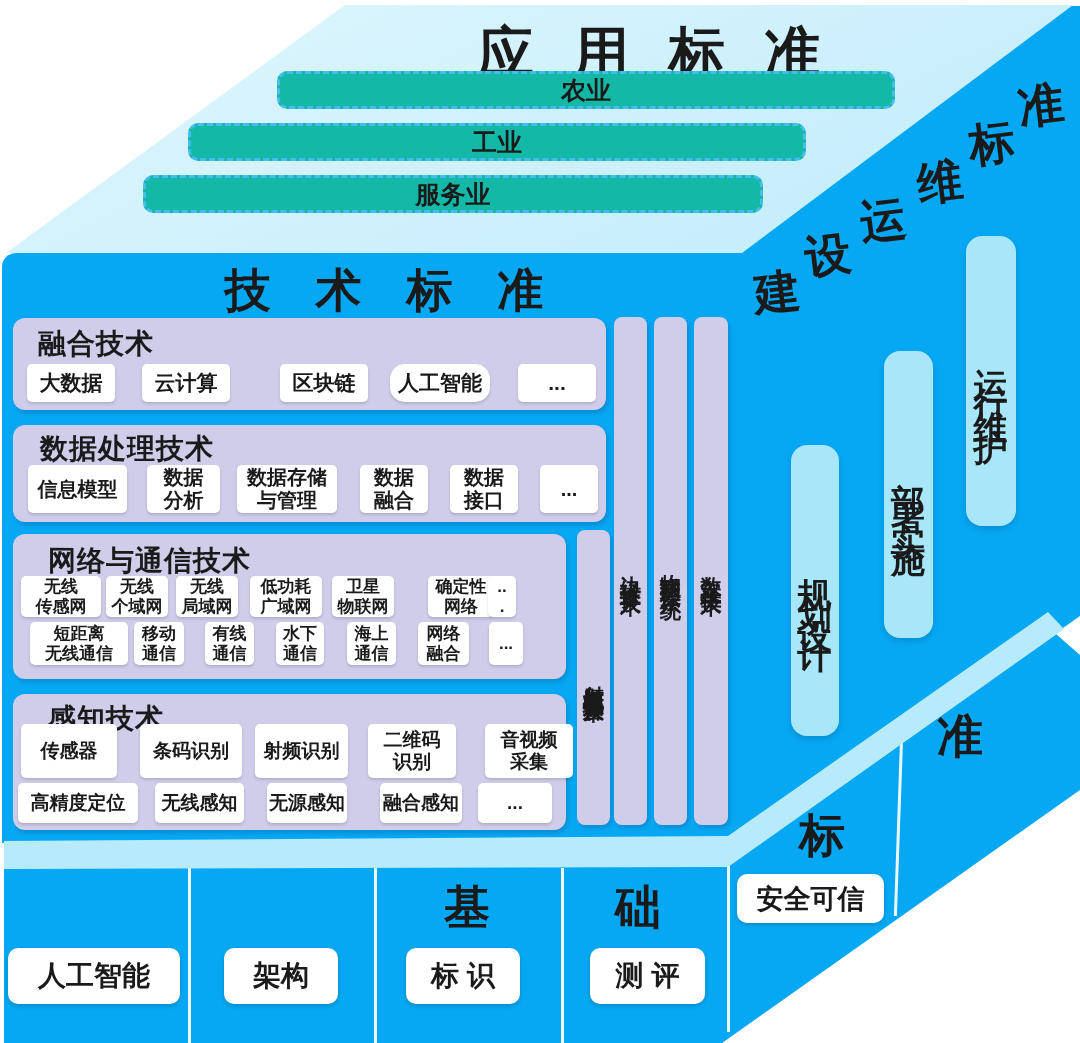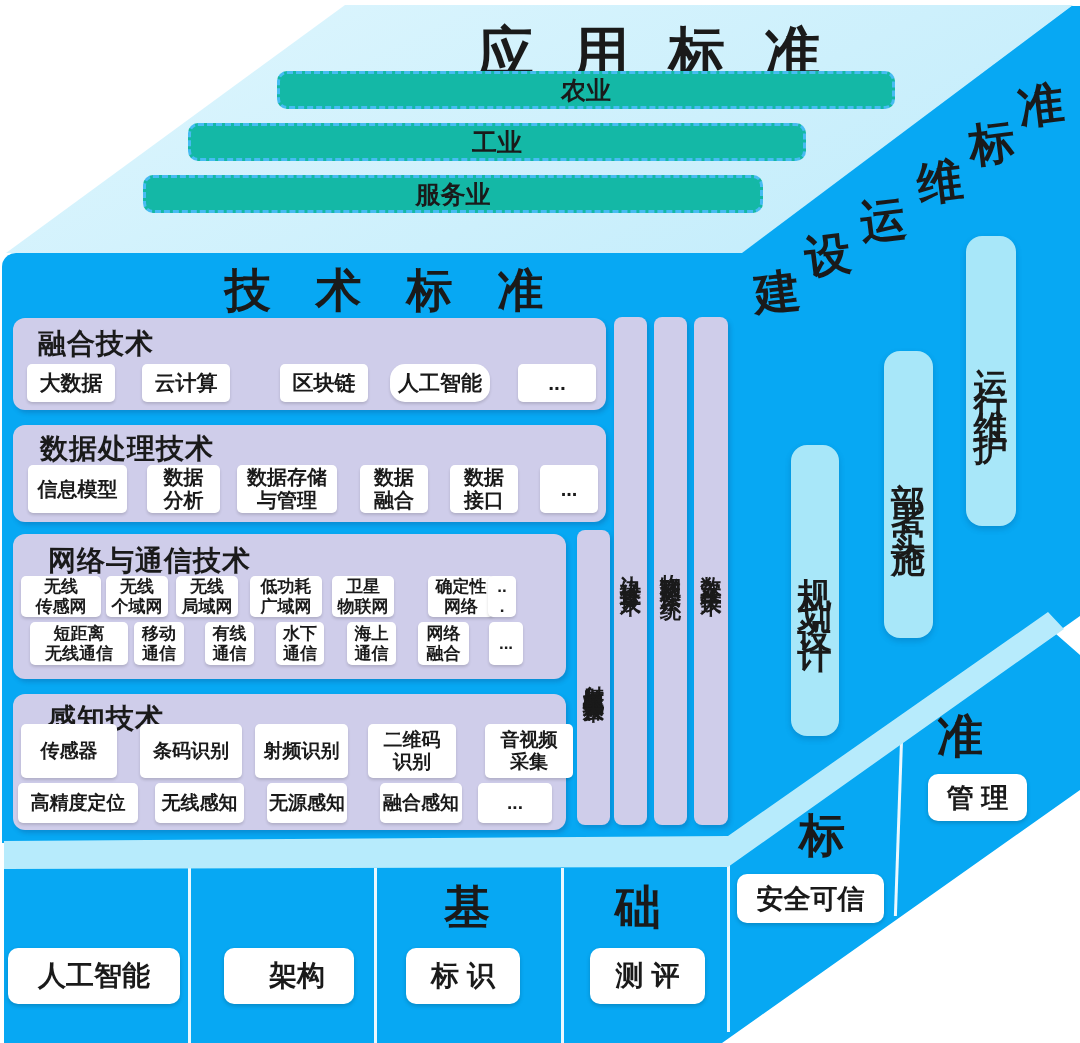--- a/index.html
+++ b/index.html
@@ -142,26 +142,25 @@
     </div>
 
   <div class="layer" id="bottom-layer">
     <div class="bg" id="bottom-bg"></div>
   <div class="sep" style="left: 188px; top: 868px; height: 175px;"></div>
       <div class="sep" style="left: 374px; top: 868px; height: 175px;"></div>
       <div class="sep" style="left: 561px; top: 868px; height: 175px;"></div>
       <div class="sep" style="left: 727px; top: 864px; height: 168px;"></div>
       <div class="sep" style="left: 897px; top: 738px; height: 178px; transform: rotate(2deg);"></div>
       <div class="wbox" style="left: 8px; top: 948px; width: 172px; height: 56px;">人工智能</div>
-      <div class="wbox" style="left: 224px; top: 948px; width: 114px; height: 56px; padding-left: 16px;">架构</div>
+      <div class="wbox" style="left: 224px; top: 948px; width: 114px; height: 56px;">架构</div>
       <div class="cchar" style="left: 467px; top: 908px;">基</div>
       <div class="wbox" style="left: 406px; top: 948px; width: 114px; height: 56px;">标 识</div>
       <div class="cchar" style="left: 638px; top: 908px;">础</div>
       <div class="wbox" style="left: 590px; top: 948px; width: 115px; height: 56px;">测 评</div>
       <div class="cchar" style="left: 822px; top: 836px;">标</div>
       <div class="wbox" style="left: 737px; top: 874px; width: 147px; height: 49px; font-size: 27px;">安全可信</div>
       <div class="cchar" style="left: 960px; top: 737px;">准</div>
-      <div class="wbox" style="left: 928px; top: 774px; width: 99px; height: 47px; font-size: 27px;">管 理</div>
     </div>
 
   <div class="layer" id="strip"></div>
 
 </div>
 
 </body></html>

